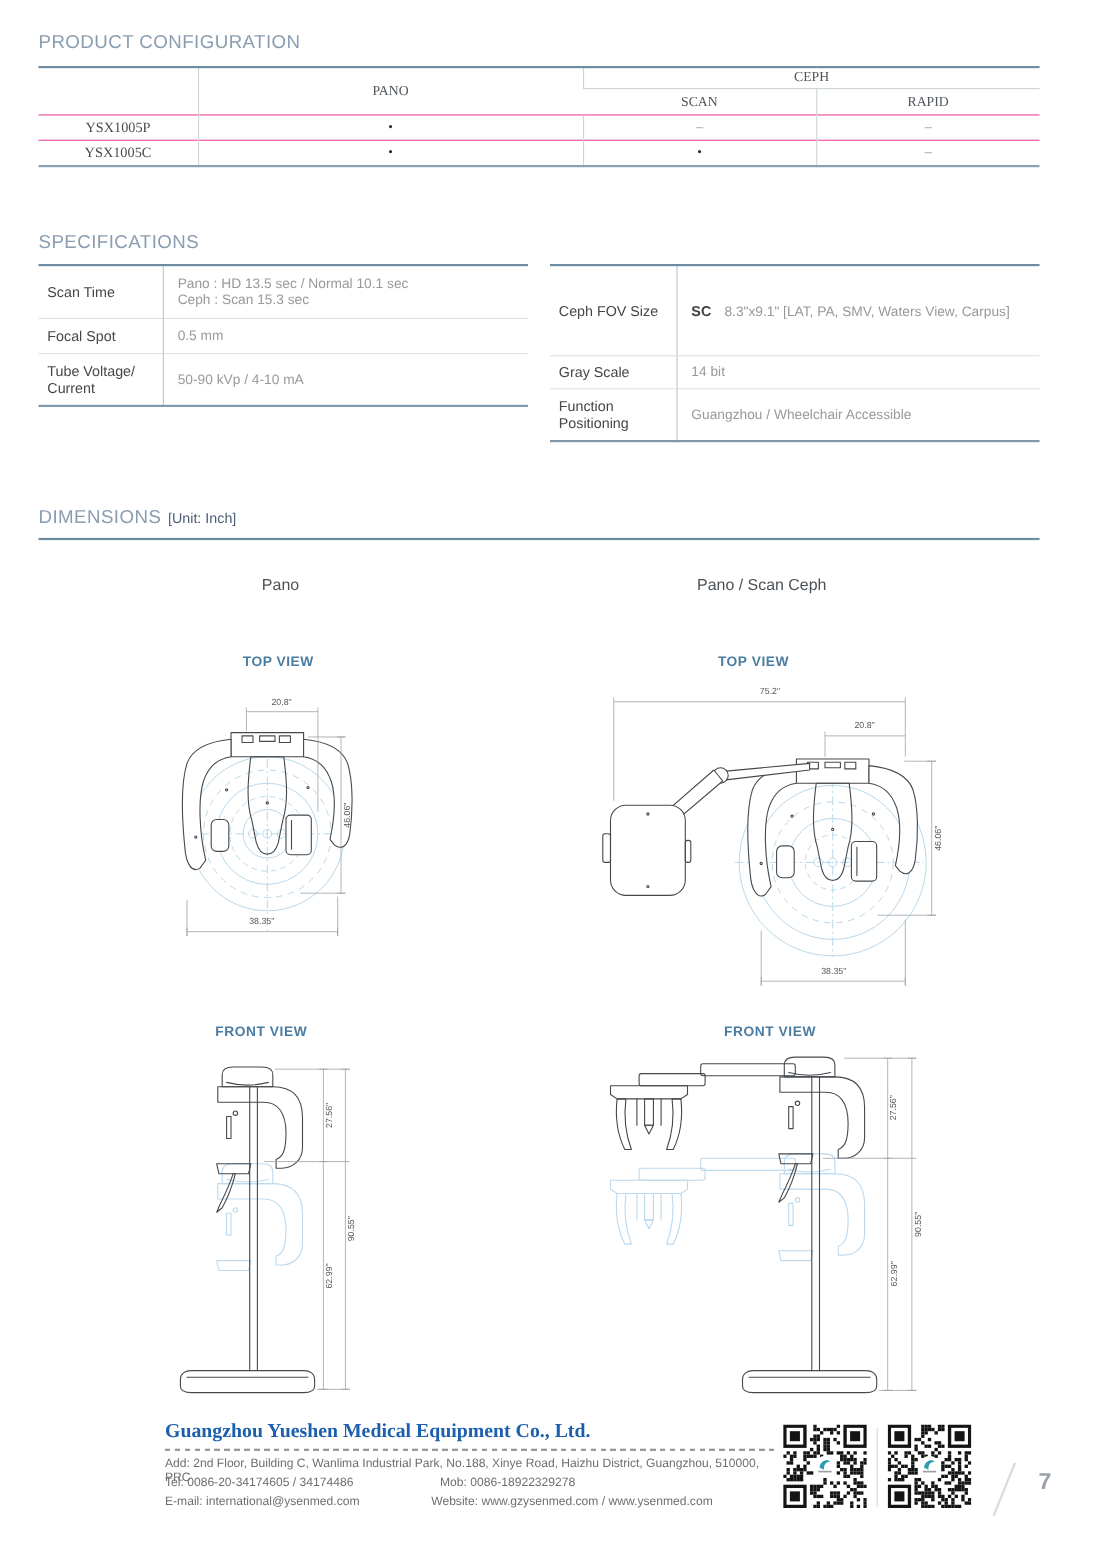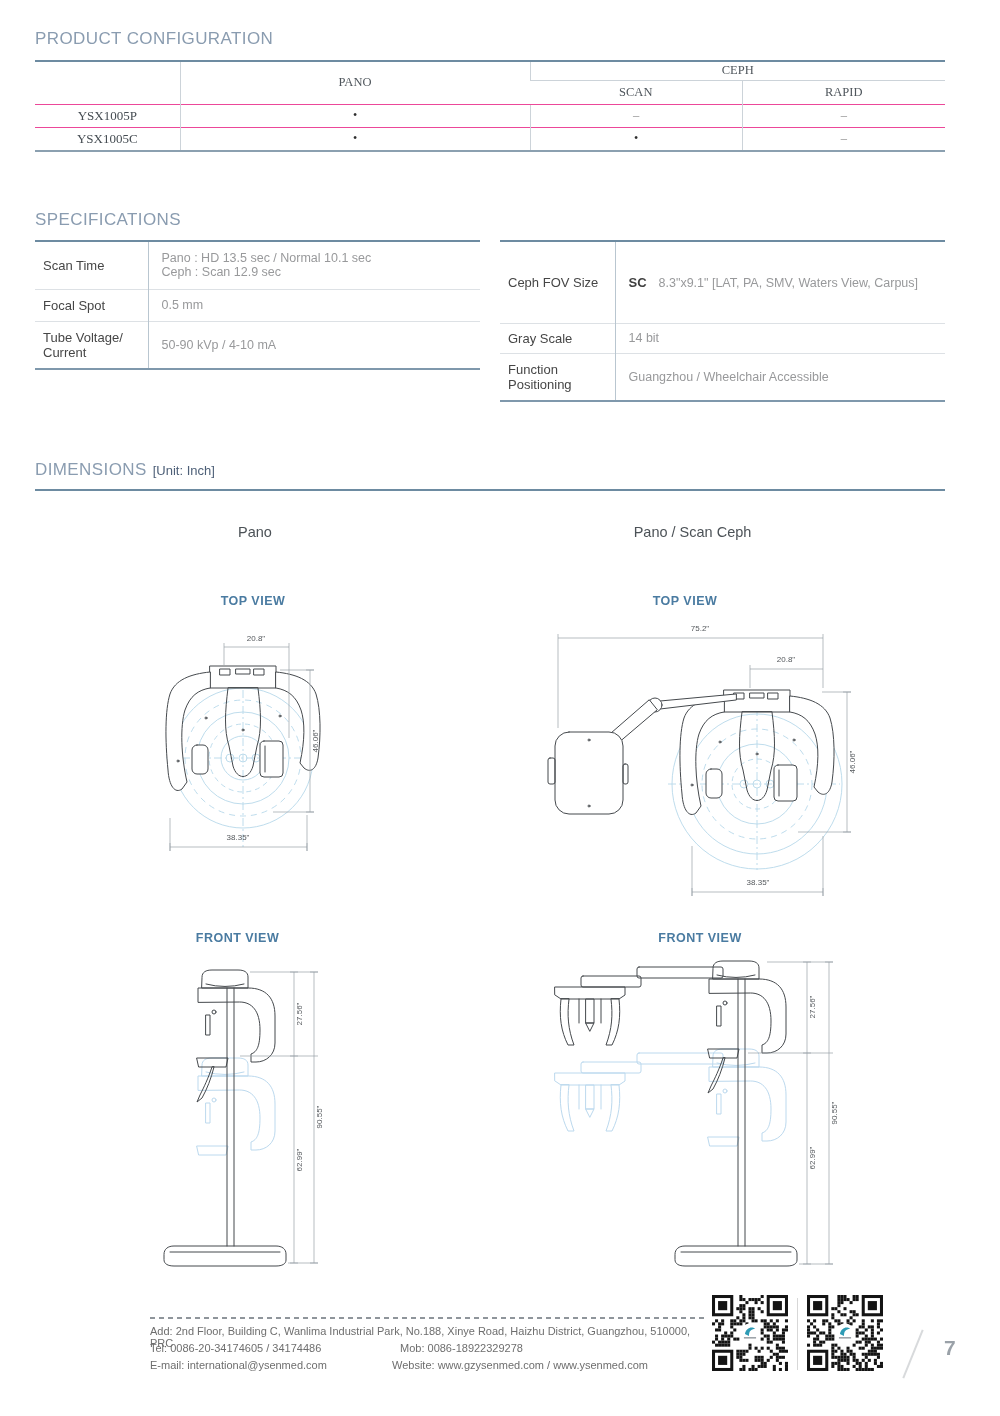--- a/index.html
+++ b/index.html
@@ -97,21 +97,21 @@
   <table class="spec abs" style="left:35px;top:240px;">
     <colgroup>
         <col style="width:113px">
         <col style="width:332px">
       </colgroup>
     <tbody>
     <tr style="height:48px">
       <td class="lbl">Scan Time</td>
       <td class="val">
         <div>Pano : HD 13.5 sec / Normal 10.1 sec</div>
-        <div>Ceph : Scan 12.9 sec</div>
+        <div>Ceph : Scan 15.3 sec</div>
       </td>
     </tr>
     <tr style="height:32px">
       <td class="lbl">Focal Spot</td>
       <td class="val">0.5 mm</td>
     </tr>
     <tr style="height:48px">
       <td class="lbl">
         <div>Tube Voltage/</div>
         <div>Current</div>
@@ -367,20 +367,21 @@
         <line x1="268" y1="309" x2="276" y2="309"></line>
       <line x1="294" y1="7" x2="294" y2="309"></line>
       <line x1="290" y1="7" x2="298" y2="7"></line>
         <line x1="290" y1="309" x2="298" y2="309"></line>
       <text transform="rotate(-90 280,52)" x="280" y="52" text-anchor="middle">27.56"</text>
       <text transform="rotate(-90 302,158)" x="302" y="158" text-anchor="middle">90.55"</text>
       <text transform="rotate(-90 280,203)" x="280" y="203" text-anchor="middle">62.99"</text>
     </g>
   </svg>
 
+  <div class="abs company" style="left:150px;top:1290px;">Guangzhou Yueshen Medical Equipment Co., Ltd.</div>
   <div class="abs dashed-rule" style="left:150px;top:1317px;width:555px;"></div>
 
   <div class="abs ft-text" style="left:150px;top:1325px;width:560px;">Add: 2nd Floor, Building C, Wanlima Industrial Park, No.188, Xinye Road, Haizhu District, Guangzhou, 510000, PRC</div>
   <div class="abs ft-text" style="left:150px;top:1342px;">Tel: 0086-20-34174605 / 34174486</div>
   <div class="abs ft-text" style="left:400px;top:1342px;">Mob: 0086-18922329278</div>
   <div class="abs ft-text" style="left:150px;top:1359px;">E-mail: international@ysenmed.com</div>
   <div class="abs ft-text" style="left:392px;top:1359px;">Website: www.gzysenmed.com / www.ysenmed.com</div>
 
   <svg class="abs" style="left:712px;top:1295px;" width="76" height="76" viewBox="0 0 75 75">
       <g class="qr">

